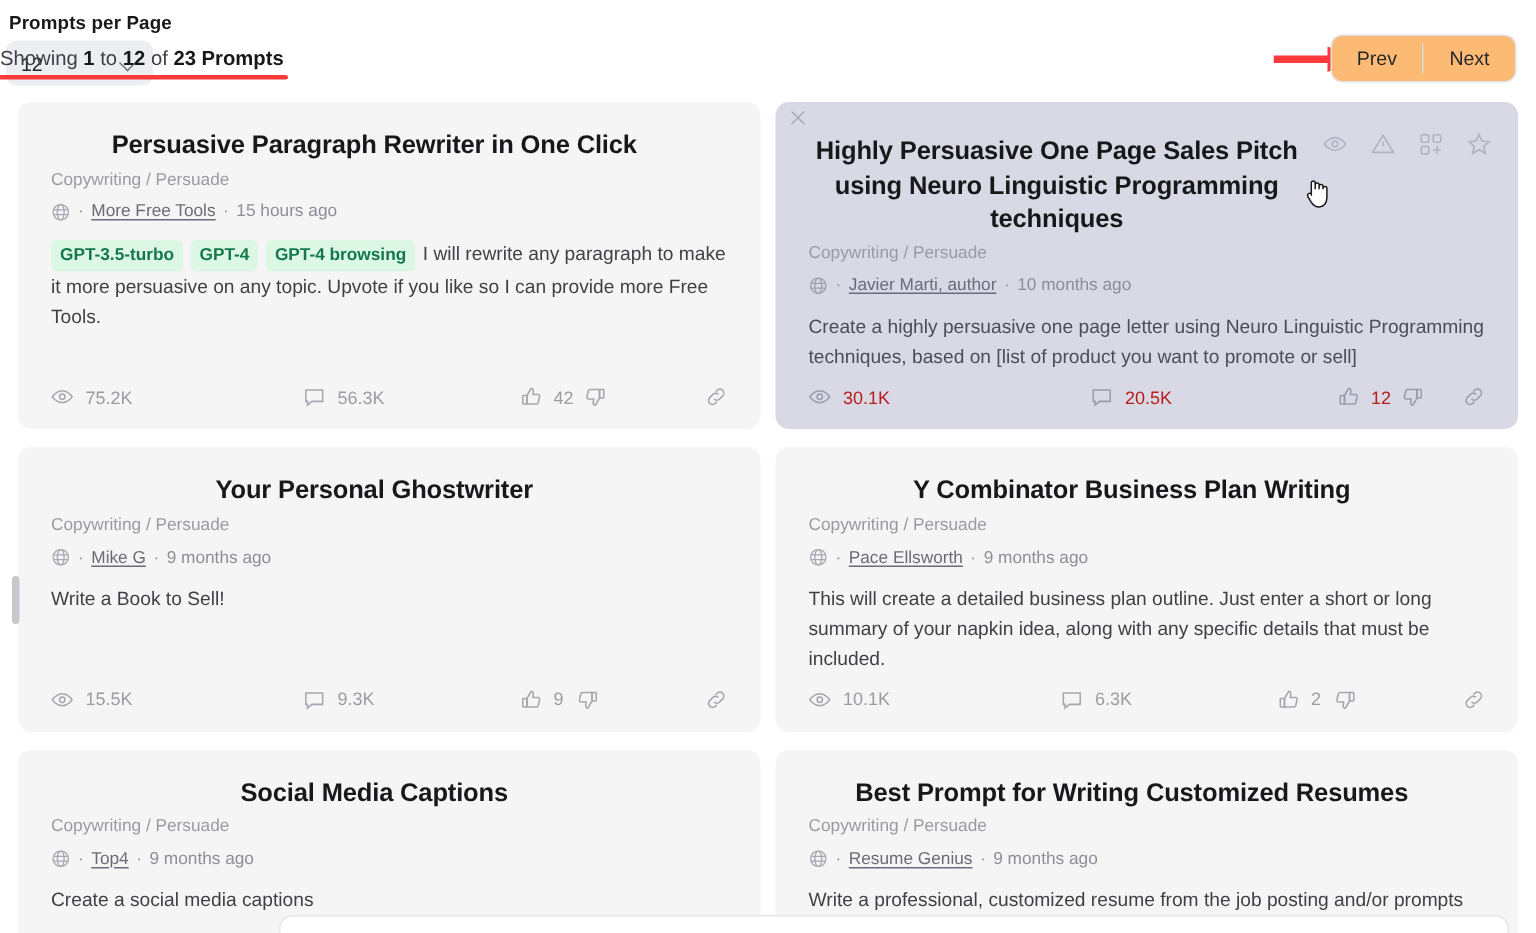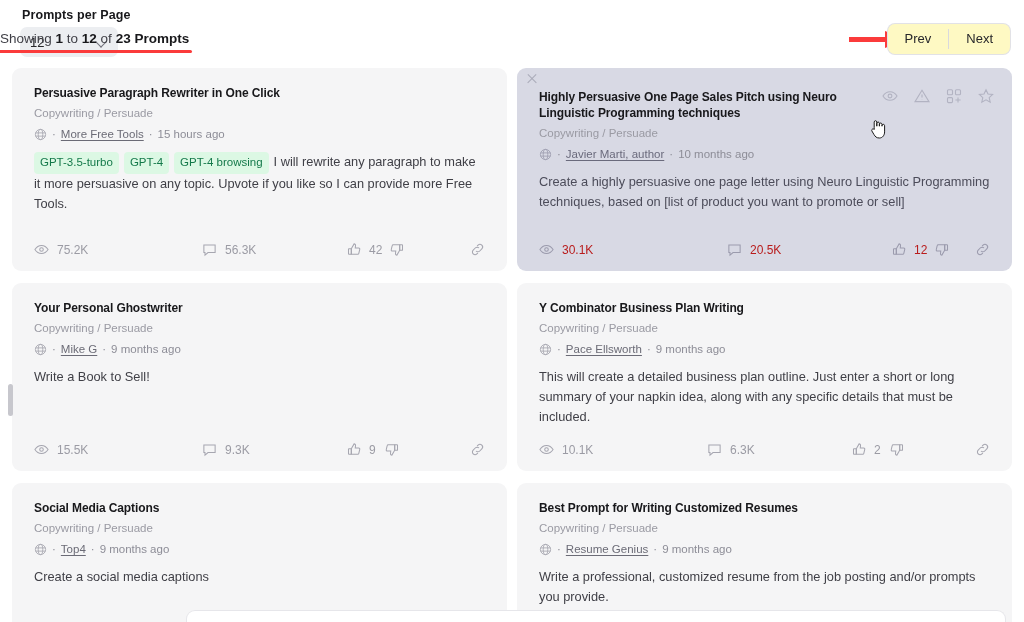--- a/index.html
+++ b/index.html
@@ -23,21 +23,21 @@
 
   
   .topbar {
     position: relative;
     height: 66px;
     width: 1024px;
   }
 
   .pp-block {
     position: absolute;
-    left: 20px;
+    left: 4px;
     top: 8px;
   }
   .pp-label {
     font-size: 12.5px;
     font-weight: bold;
     color: #18181b;
     letter-spacing: .1px;
     margin-bottom: 5px;
     padding-left: 2px;
   }
@@ -90,21 +90,21 @@
     height: 3px;
     background: #fb3b3b;
     border-radius: 2px;
   }
 
   .pager {
     position: absolute;
     right: 14px;
     top: 24px;
     display: flex;
-    background: #fef9c3;
+    background: #fdba74;
     border-radius: 7px;
     overflow: hidden;
     box-shadow: 0 0 0 1px #e2e2e6;
   }
   .pager button {
     font-family: inherit;
     font-size: 13px;
     color: #27272a;
     background: transparent;
     border: none;
@@ -174,27 +174,28 @@
     position: absolute;
     right: 18px;
     top: 20px;
     display: flex;
     gap: 16px;
     align-items: center;
   }
   .hover-icons .hi { width: 16px; height: 16px; cursor: pointer; display:block; }
 
   .card-title {
-    font-size: 12px;
+    font-size: 17px;
     font-weight: bold;
     color: #18181b;
     line-height: 1.33;
     letter-spacing: -.1px;
     padding-right: 110px;
     margin-bottom: 5px;
+    text-align: center;
   }
   .card.highlight .card-title { padding-right: 120px; }
   .card:not(.highlight) .card-title { padding-right: 20px; }
 
   .card-cat {
     font-size: 11.5px;
     color: #9a9aa3;
     margin-bottom: 9px;
   }
 
@@ -221,21 +222,21 @@
     line-height: 1.55;
     flex: 1;
   }
   .card.highlight .card-desc { color: #4c4c5a; }
 
   .tag {
     display: inline-block;
     background: #dcf8e4;
     color: #14794a;
     font-size: 11.5px;
-    font-weight: normal;
+    font-weight: bold;
     border-radius: 4px;
     padding: 2px 6px;
     margin-right: 5px;
     vertical-align: baseline;
   }
 
   .card-foot {
     display: flex;
     align-items: center;
     margin-top: 10px;

